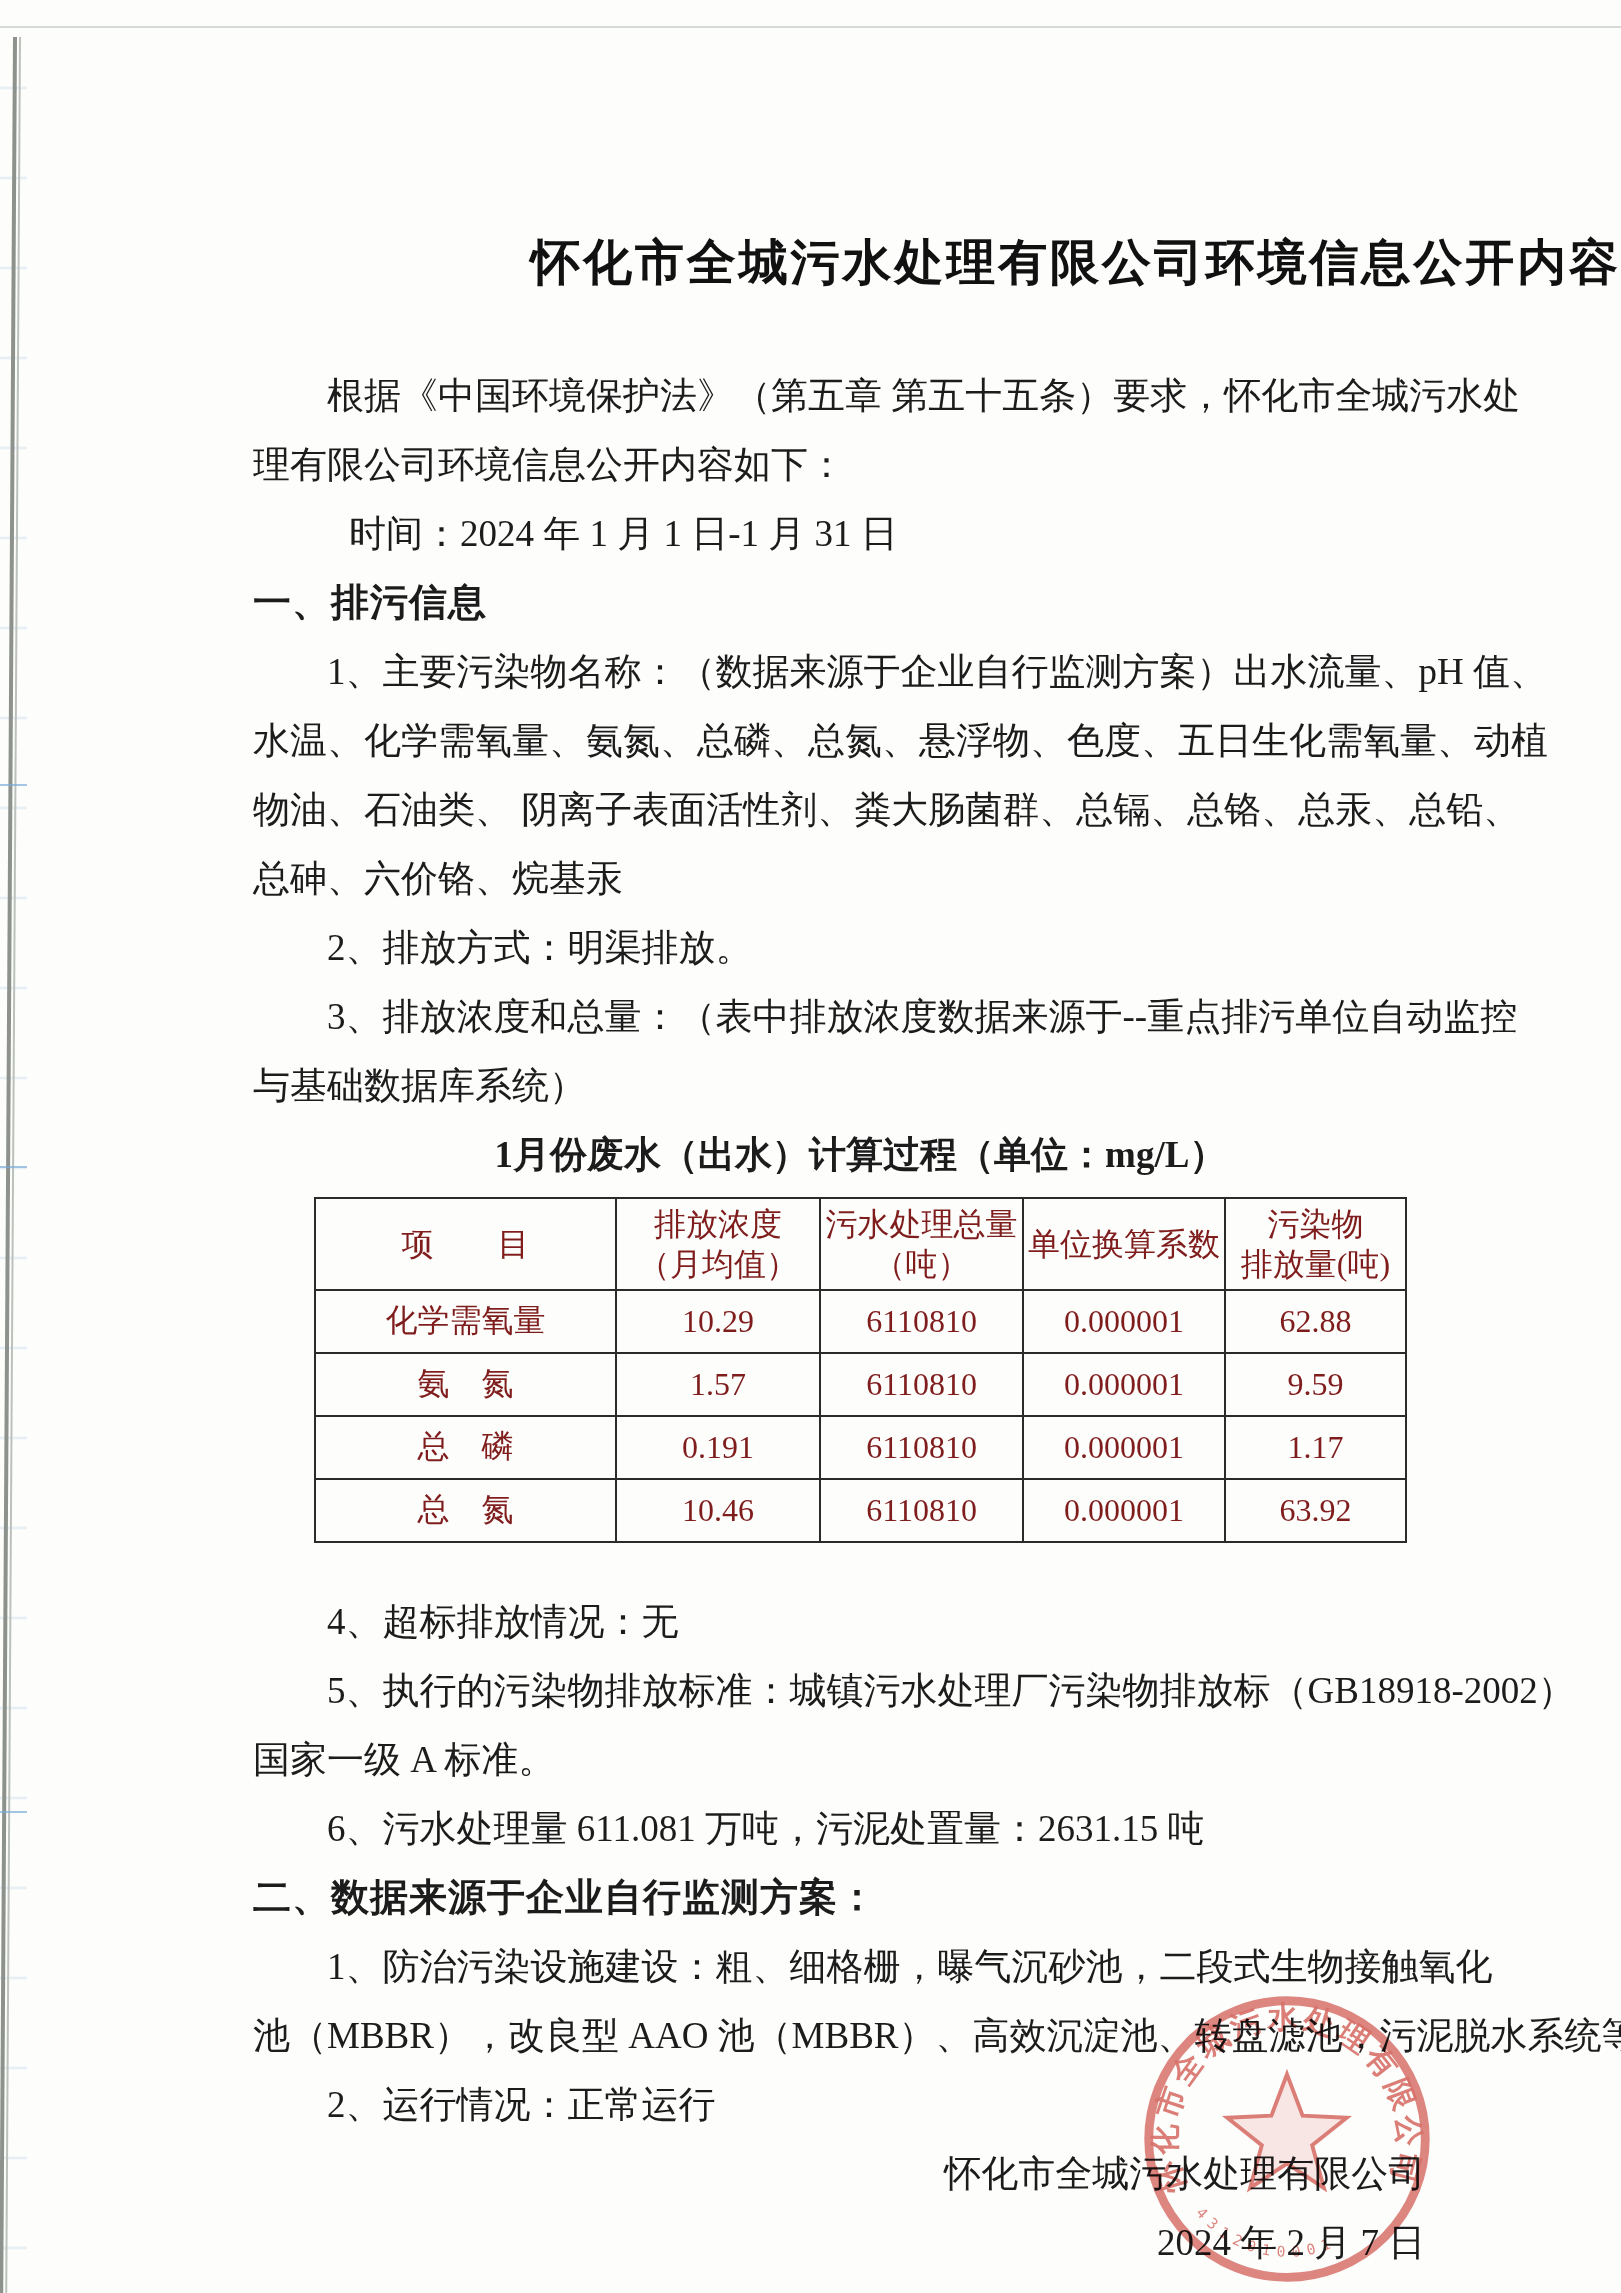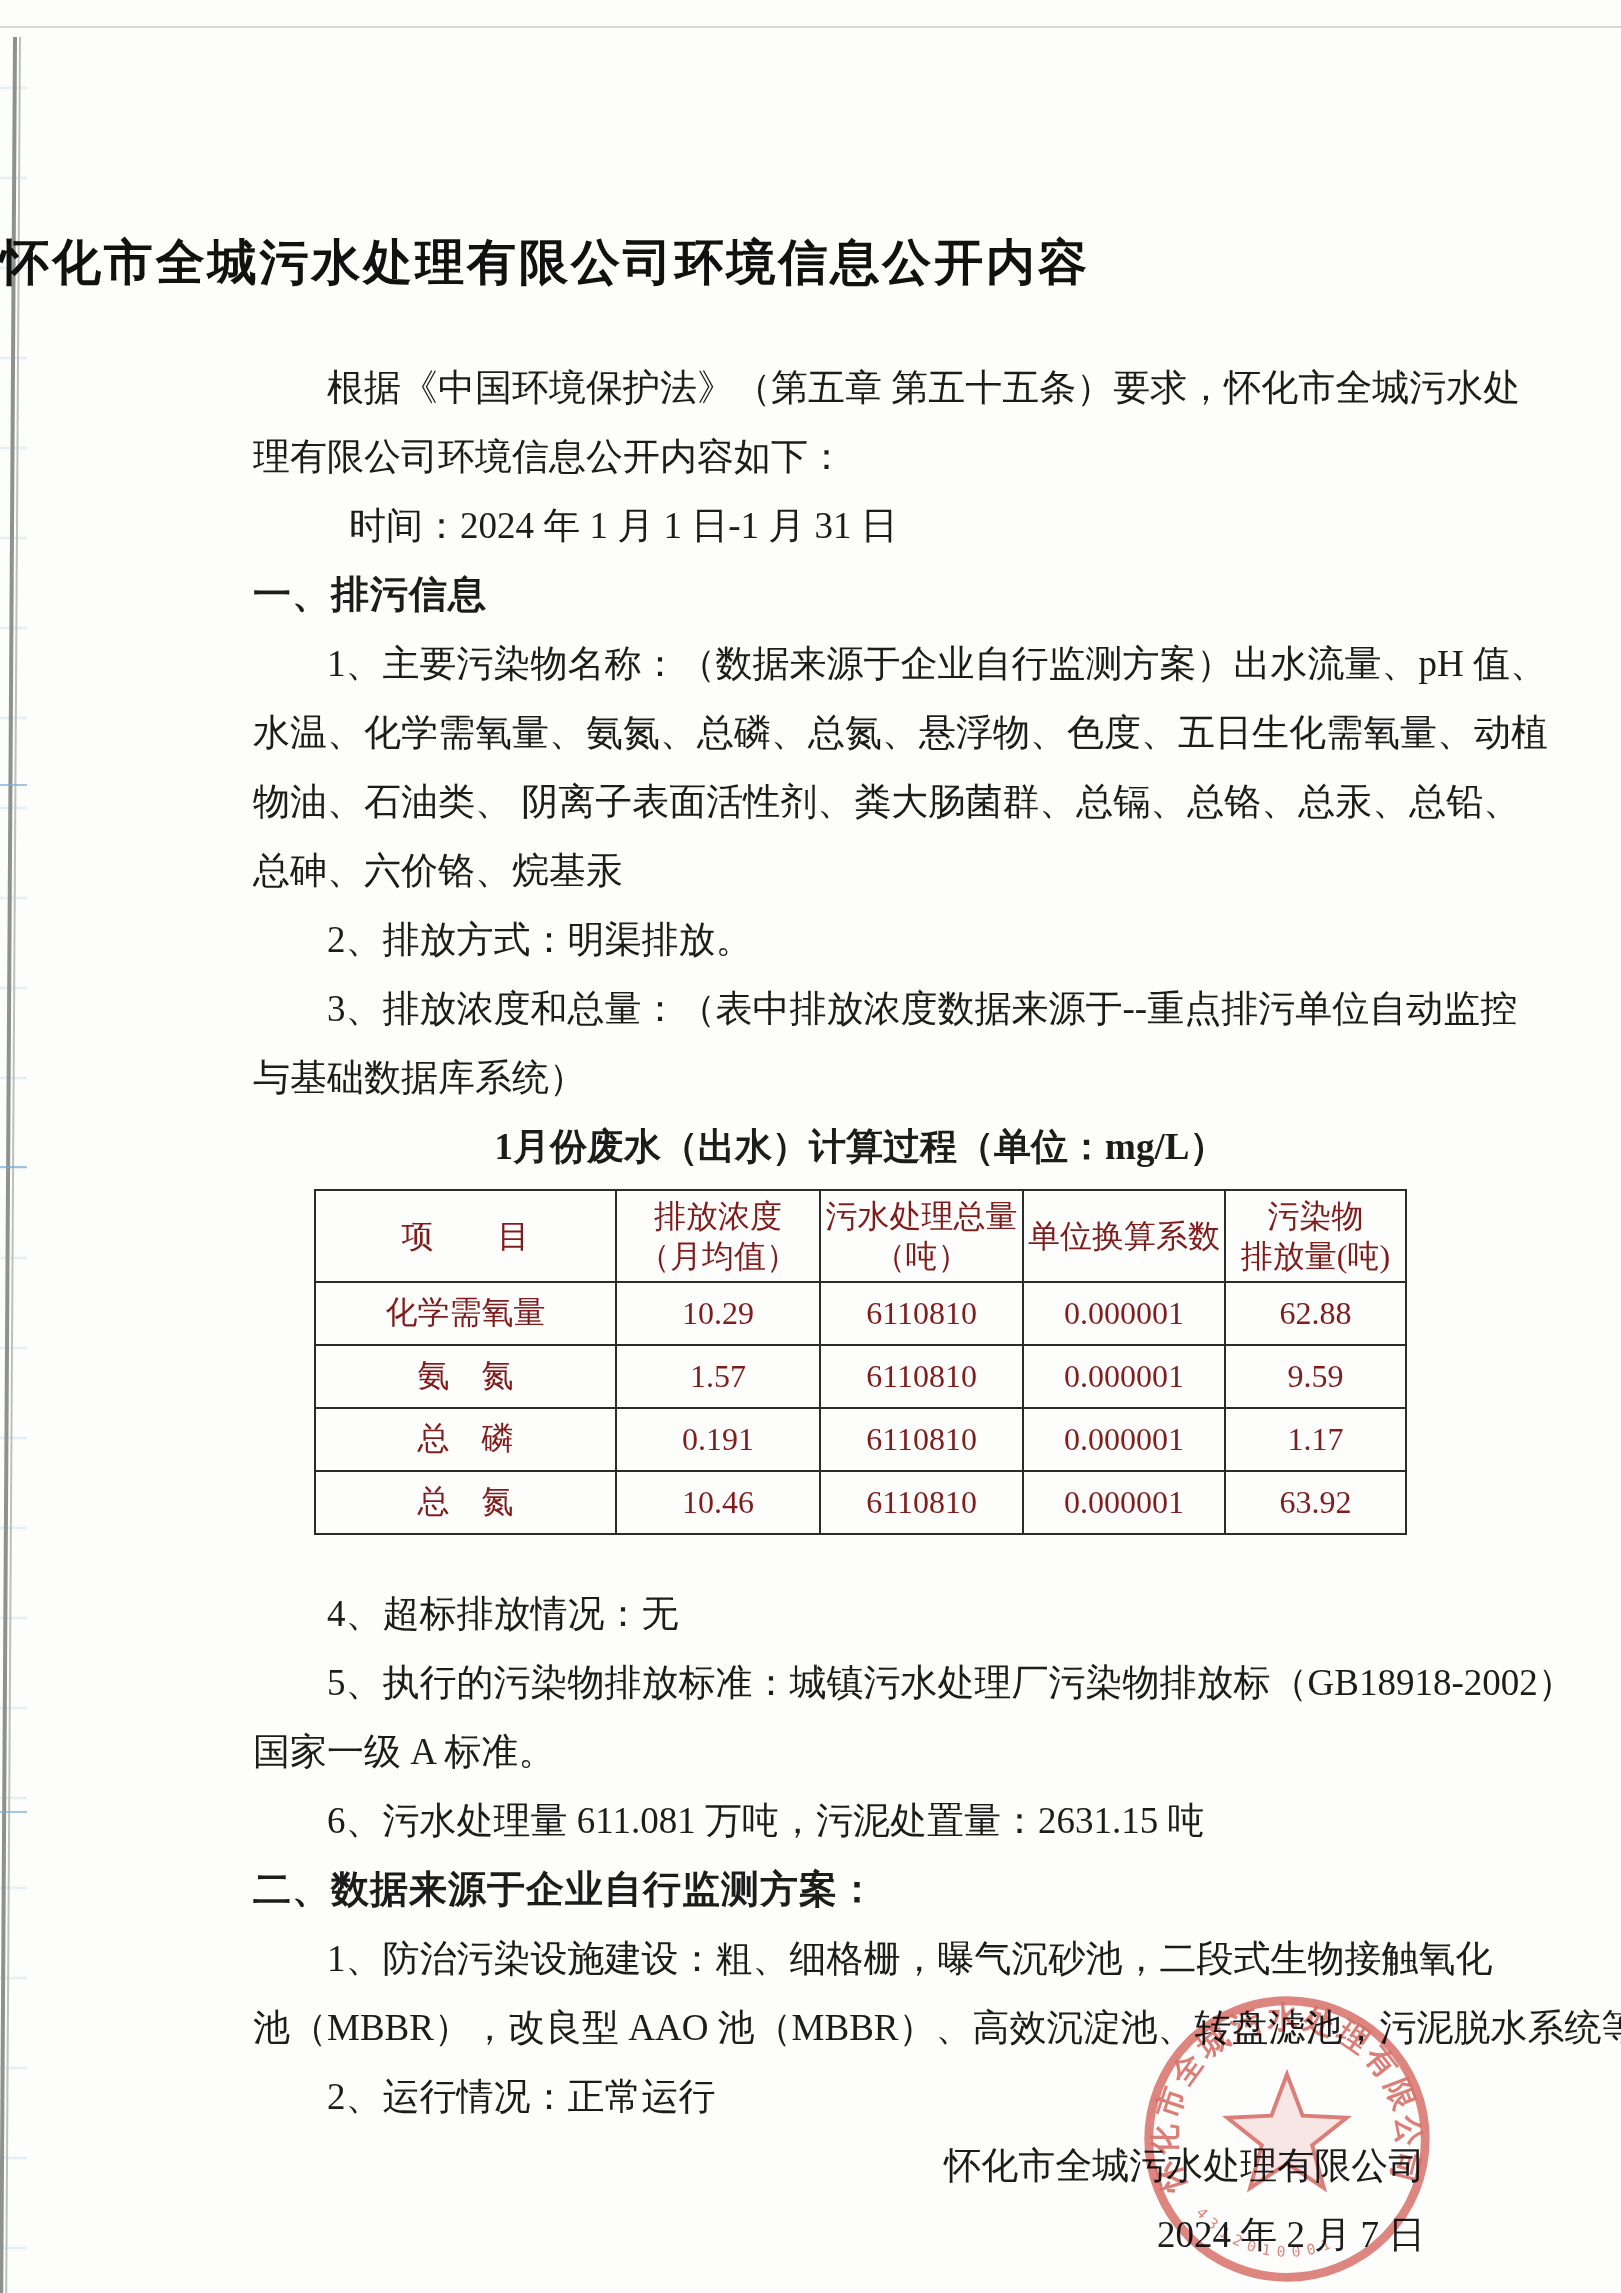--- a/index.html
+++ b/index.html
@@ -14,24 +14,24 @@
     background:
       repeating-linear-gradient(to bottom, rgba(150,185,215,0.0) 0px, rgba(150,185,215,0.0) 86px, rgba(150,185,215,0.28) 88px, rgba(150,185,215,0.0) 90px);
   }
   .edge-vline{position:absolute;left:12.7px;top:37px;width:3.9px;height:2256px;background:#8d928d;transform:rotate(0.35deg);transform-origin:top left;}
   .edge-vline2{position:absolute;left:18.6px;top:37px;width:2px;height:2256px;background:#bcc1bc;transform:rotate(0.35deg);transform-origin:top left;}
   .edge-topline{position:absolute;left:0;top:25.5px;width:1621px;height:2px;background:#d6dad6;}
   .blue-tick{position:absolute;left:0;width:26.5px;height:2px;background:#74a9d8;opacity:.65;}
 
   .doc-title{
     position:absolute; top:227px; left:0; width:1621px; height:71px;
-    text-align:left; font-size:49px; font-weight:700; letter-spacing:2.9px;
+    text-align:right; font-size:49px; font-weight:700; letter-spacing:2.9px;
     line-height:71px; white-space:nowrap; color:#111;
   }
-  .doc-flow{position:absolute; left:253px; top:353px; width:1186px;}
+  .doc-flow{position:absolute; left:253px; top:361px; width:1186px;}
   .line{height:69px; line-height:69px; font-size:37px; white-space:nowrap;}
   .line.indent{text-indent:74px;}
   .line.indent-lg{text-indent:96px;}
   .line.heading{font-weight:700; font-family:"Liberation Sans","DejaVu Sans",sans-serif; font-size:38px; letter-spacing:1px;}
   .line.right{text-align:right; padding-right:13.7px;}
 
   .table-title{
     margin-left:61px; width:1093px; height:69px; line-height:69px;
     text-align:center; font-weight:700; font-size:37px; white-space:nowrap;
   }

